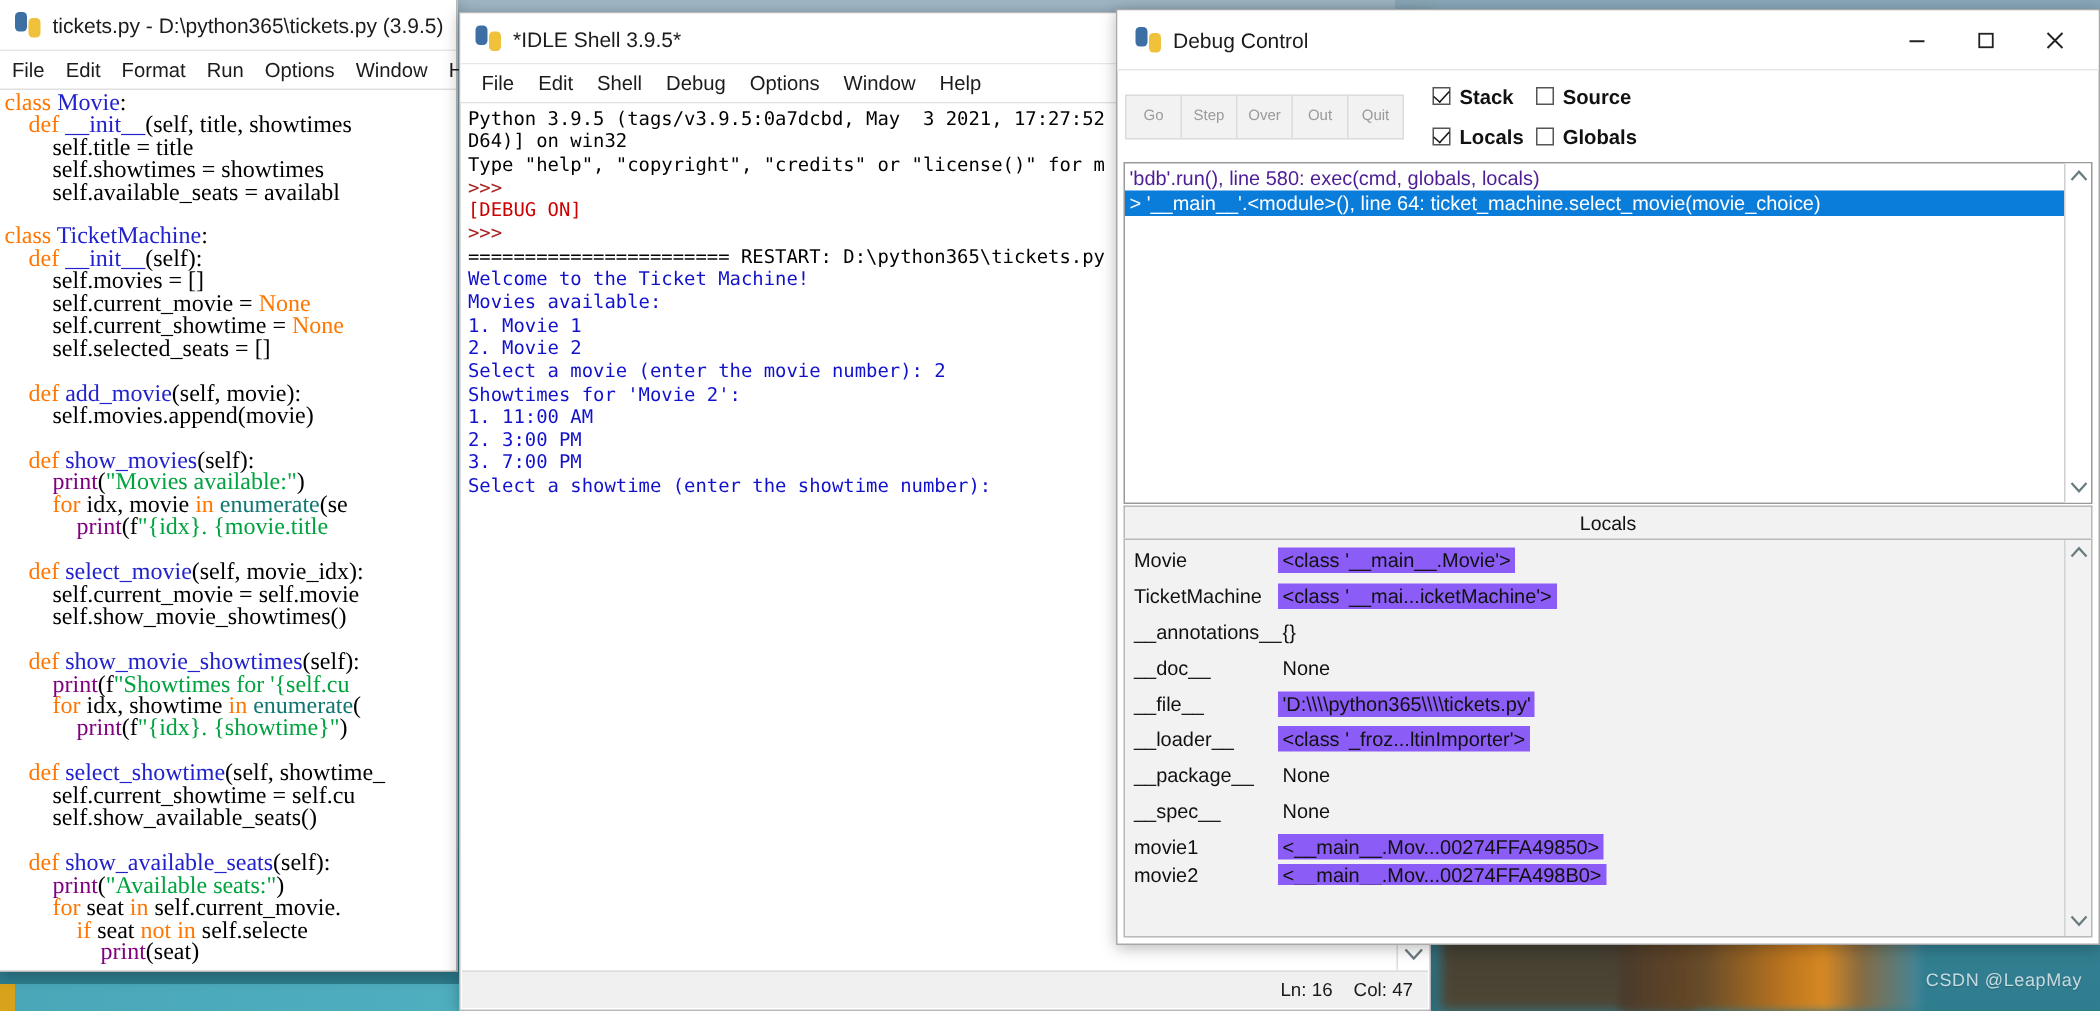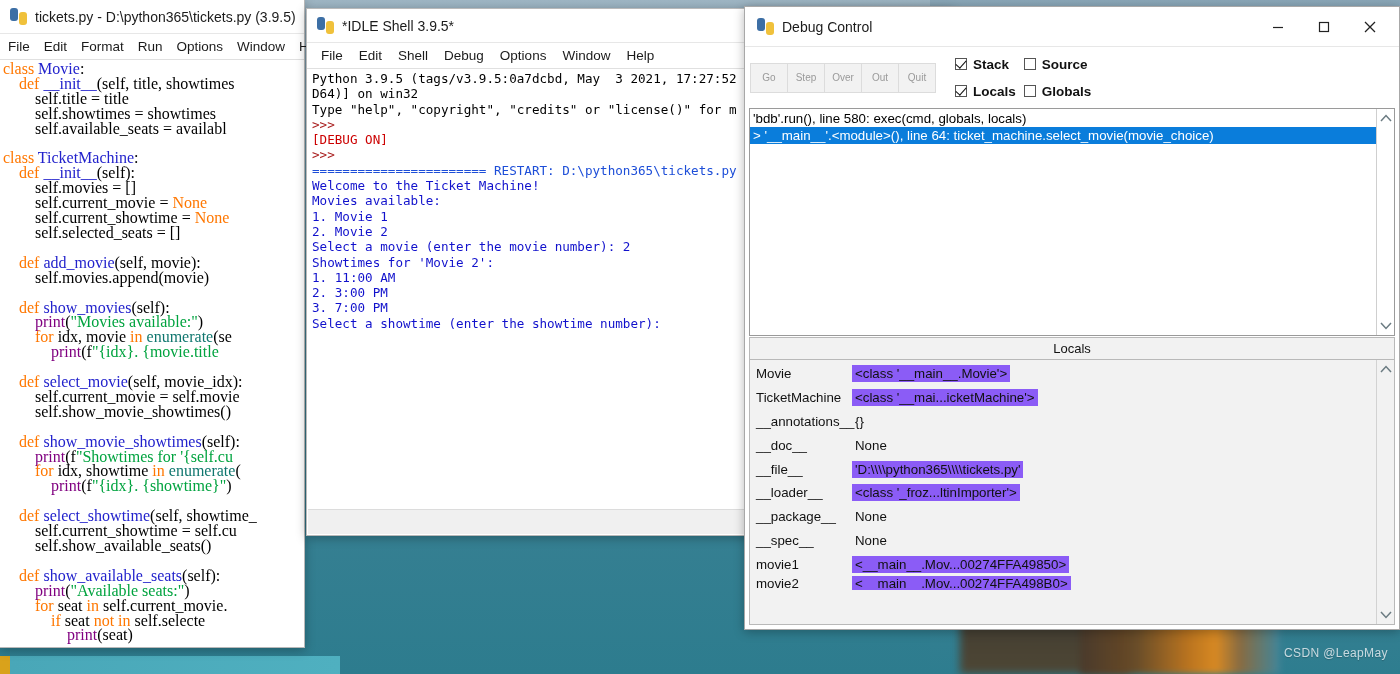--- a/index.html
+++ b/index.html
@@ -53,29 +53,29 @@
                  background:#fff; overflow:hidden; }
   pre.code { margin:0; padding:2px 0 0 2px; font-family:Liberation Serif, serif;
              font-size:16px; line-height:14.9px; white-space:pre; color:#000; }
   .k-kw   { color:#ff7700; }      
   .k-cls  { color:#2222cc; }      
   .k-bi   { color:#800080; }      
   .k-bi2  { color:#0f766e; }      
   .k-str  { color:#00a33f; }
 
   
-  #shell { left:306px; top:8px; width:648px; height:528px; }
+  #shell { left:306px; top:8px; width:648px; height:666px; }
   #shell-out { position:absolute; left:1px; top:60px; right:22px; bottom:26px; background:#fff;
                overflow:hidden; padding:2px 0 0 4px; }
   pre.shell { margin:0; font-family:"DejaVu Sans Mono", monospace; font-size:12.6px;
               line-height:15.3px; white-space:pre; color:#000; }
   .s-prompt { color:#aa2222; }
   .s-debug  { color:#cc0000; }
   .s-out    { color:#1111cc; }
-  .s-restart{ color:#1d4ed8; }
+  .s-restart{ color:#000000; }
   #shell-scroll { position:absolute; right:1px; top:60px; bottom:26px; width:21px;
                   background:#fff; border-left:1px solid #dcdcdc;
                   display:flex; flex-direction:column; justify-content:flex-end; }
   #shell-scroll .arrow{ height:21px; display:flex; align-items:center; justify-content:center; color:#6b7b82; }
   #shell-status { position:absolute; left:1px; right:1px; bottom:1px; height:25px;
                   background:#f0f0f0; border-top:1px solid #dcdcdc; display:flex;
                   align-items:center; justify-content:flex-end; gap:14px; padding-right:10px;
                   font-size:12.5px; color:#1b1b1b; }
 
   
@@ -90,21 +90,21 @@
   .dbg-checks { margin-left:20px; display:grid; grid-template-columns:auto auto;
                 grid-auto-rows:27px; column-gap:8px; align-items:center;font-weight:bold; }
   .chk { display:flex; align-items:center; gap:6px; font-size:13.5px; color:#111; }
   .box { width:12px; height:12px; border:1px solid #555; background:#fff; position:relative; flex:none; }
   .box.on::after{ content:""; position:absolute; left:2px; top:-1px; width:5px; height:9px;
                   border:solid #111; border-width:0 1.6px 1.6px 0; transform:rotate(42deg); }
 
   #stack-panel { position:absolute; left:4px; top:101px; right:4px; height:228px;
                  border:1px solid #9a9a9a; background:#fff; display:flex; }
   #stack-list { flex:1; overflow:hidden; padding-top:1px; }
-  .stack-row { font-size:13.3px; color:#000000; padding:1px 3px; white-space:nowrap;
+  .stack-row { font-size:13.3px; color:#4c1d95; padding:1px 3px; white-space:nowrap;
                font-family:"Liberation Sans", sans-serif; }
   .stack-row.sel { background:#0a7ddb; color:#fff; }
   #stack-scroll { width:18px; border-left:1px solid #cfcfcf; background:#fff;
                   display:flex; flex-direction:column; justify-content:space-between;
                   align-items:center; padding:3px 0; color:#6b7b82; font-size:11px; }
 
   #locals-hdr { position:absolute; left:4px; top:330px; right:4px; height:22px;
                 background:#f2f2f2; border:1px solid #b9b9b9; border-bottom:none;
                 display:flex; align-items:center; justify-content:center;
                 font-size:13px; color:#111; }

